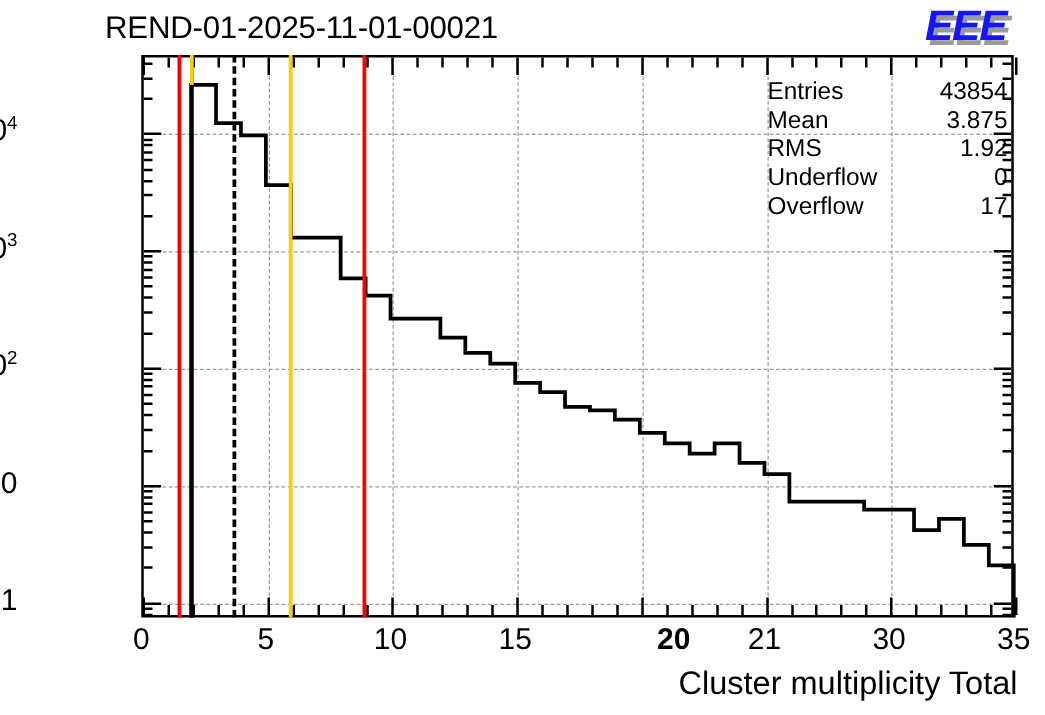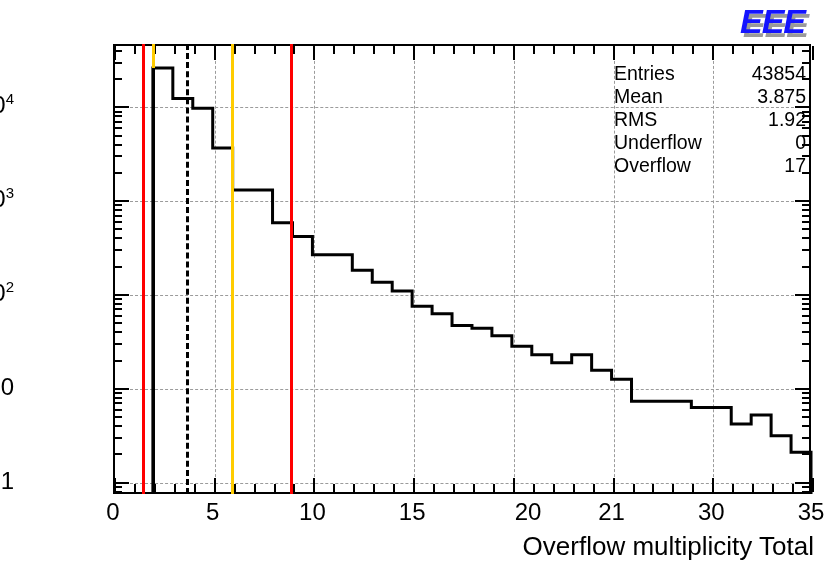--- a/index.html
+++ b/index.html
@@ -194,20 +194,21 @@
     justify-content: space-between;
     padding: 0 2px;
     white-space: nowrap;
   }
 </style>
 </head>
 <body>
 
 <div id="canvas">
 
+  <div class="plot-title">REND-01-2025-11-01-00021</div>
 
   <div class="logo-wrap">
     <div class="logo-eee">
       <span class="eee-shadow">EEE</span>
       <span class="eee-front">EEE</span>
     </div>
   </div>
 
   <div class="frame" id="frame">
       <div class="grid-line" style="top: 436.613px;"></div>
@@ -398,27 +399,27 @@
       <div class="ylabel" style="top: 292.952px;">10<sup>2</sup></div>
       <div class="ylabel" style="top: 199.122px;">10<sup>3</sup></div>
       <div class="ylabel" style="top: 105.291px;">10<sup>4</sup></div>
     </div>
 
   <div id="xlabels">
       <div class="xlabel" style="left: 113px;">0</div>
       <div class="xlabel" style="left: 212.714px;">5</div>
       <div class="xlabel" style="left: 312.429px;">10</div>
       <div class="xlabel" style="left: 412.143px;">15</div>
-      <div class="xlabel" style="left: 528px;">20</div>
+      <div class="xlabel" style="left: 539px; font-weight: bold;">20</div>
       <div class="xlabel" style="left: 611.571px;">21</div>
       <div class="xlabel" style="left: 711.286px;">30</div>
       <div class="xlabel" style="left: 811px;">35</div>
     </div>
 
-  <div class="axis-title">Overflow multiplicity Total</div>
+  <div class="axis-title">Cluster multiplicity Total</div>
 
   <div class="stats-box">
     <div id="stats-rows">
         <div class="stats-row">
           <span>Entries</span>
           <span>43854</span>
         </div>
         <div class="stats-row">
           <span>Mean</span>
           <span>3.875</span>

